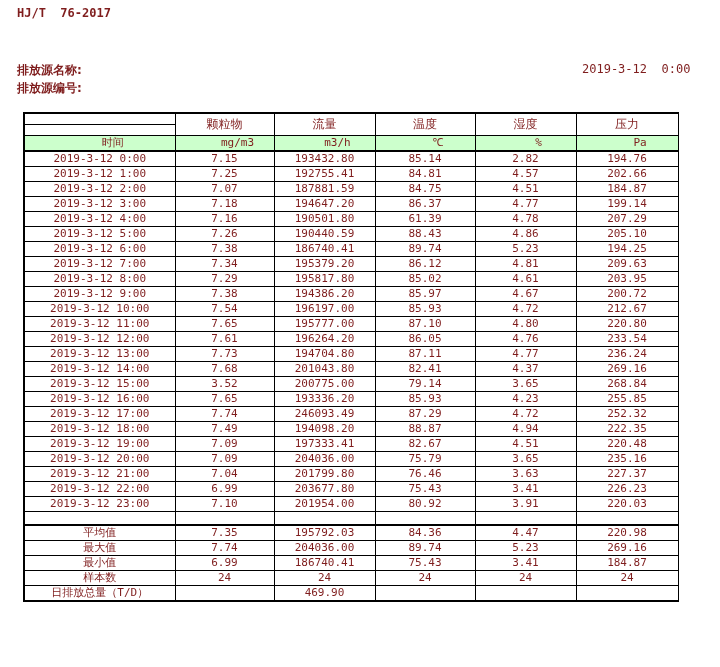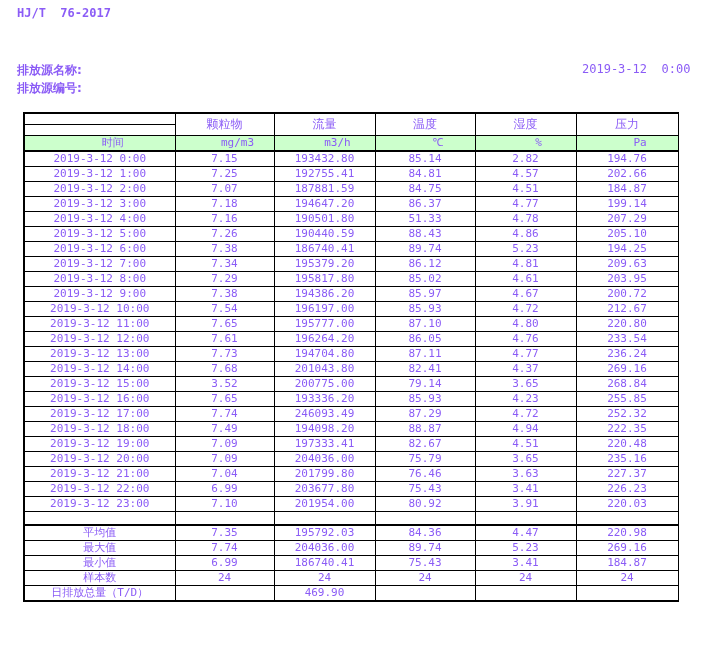--- a/index.html
+++ b/index.html
@@ -1,18 +1,18 @@
 <!DOCTYPE html>
 <html><head>
 <meta charset="utf-8">
 <style>
   html,body{margin:0;padding:0;background:#fff;}
   .page{
     position:relative;width:720px;height:613px;background:#ffffff;
-    font-family:"DejaVu Sans",sans-serif;color:#8b5cf6;overflow:hidden;
+    font-family:"DejaVu Sans",sans-serif;color:#7f1d1d;overflow:hidden;
   }
   .std-code{
     position:absolute;left:17px;top:6px;font-size:12px;font-weight:bold;
     white-space:pre;font-family:"DejaVu Sans Mono",monospace;
   }
   .title{
     position:absolute;left:0;top:26px;width:100%;text-align:center;
     font-size:15px;font-weight:bold;letter-spacing:1px;
   }
   .src-label{position:absolute;left:17px;font-size:12px;font-weight:bold;}
@@ -121,21 +121,21 @@
           <td>7.18</td>
           <td>194647.20</td>
           <td>86.37</td>
           <td>4.77</td>
           <td>199.14</td>
         </tr>
         <tr class="data-row">
           <td>2019-3-12 4:00</td>
           <td>7.16</td>
           <td>190501.80</td>
-          <td>51.33</td>
+          <td>61.39</td>
           <td>4.78</td>
           <td>207.29</td>
         </tr>
         <tr class="data-row">
           <td>2019-3-12 5:00</td>
           <td>7.26</td>
           <td>190440.59</td>
           <td>88.43</td>
           <td>4.86</td>
           <td>205.10</td>

